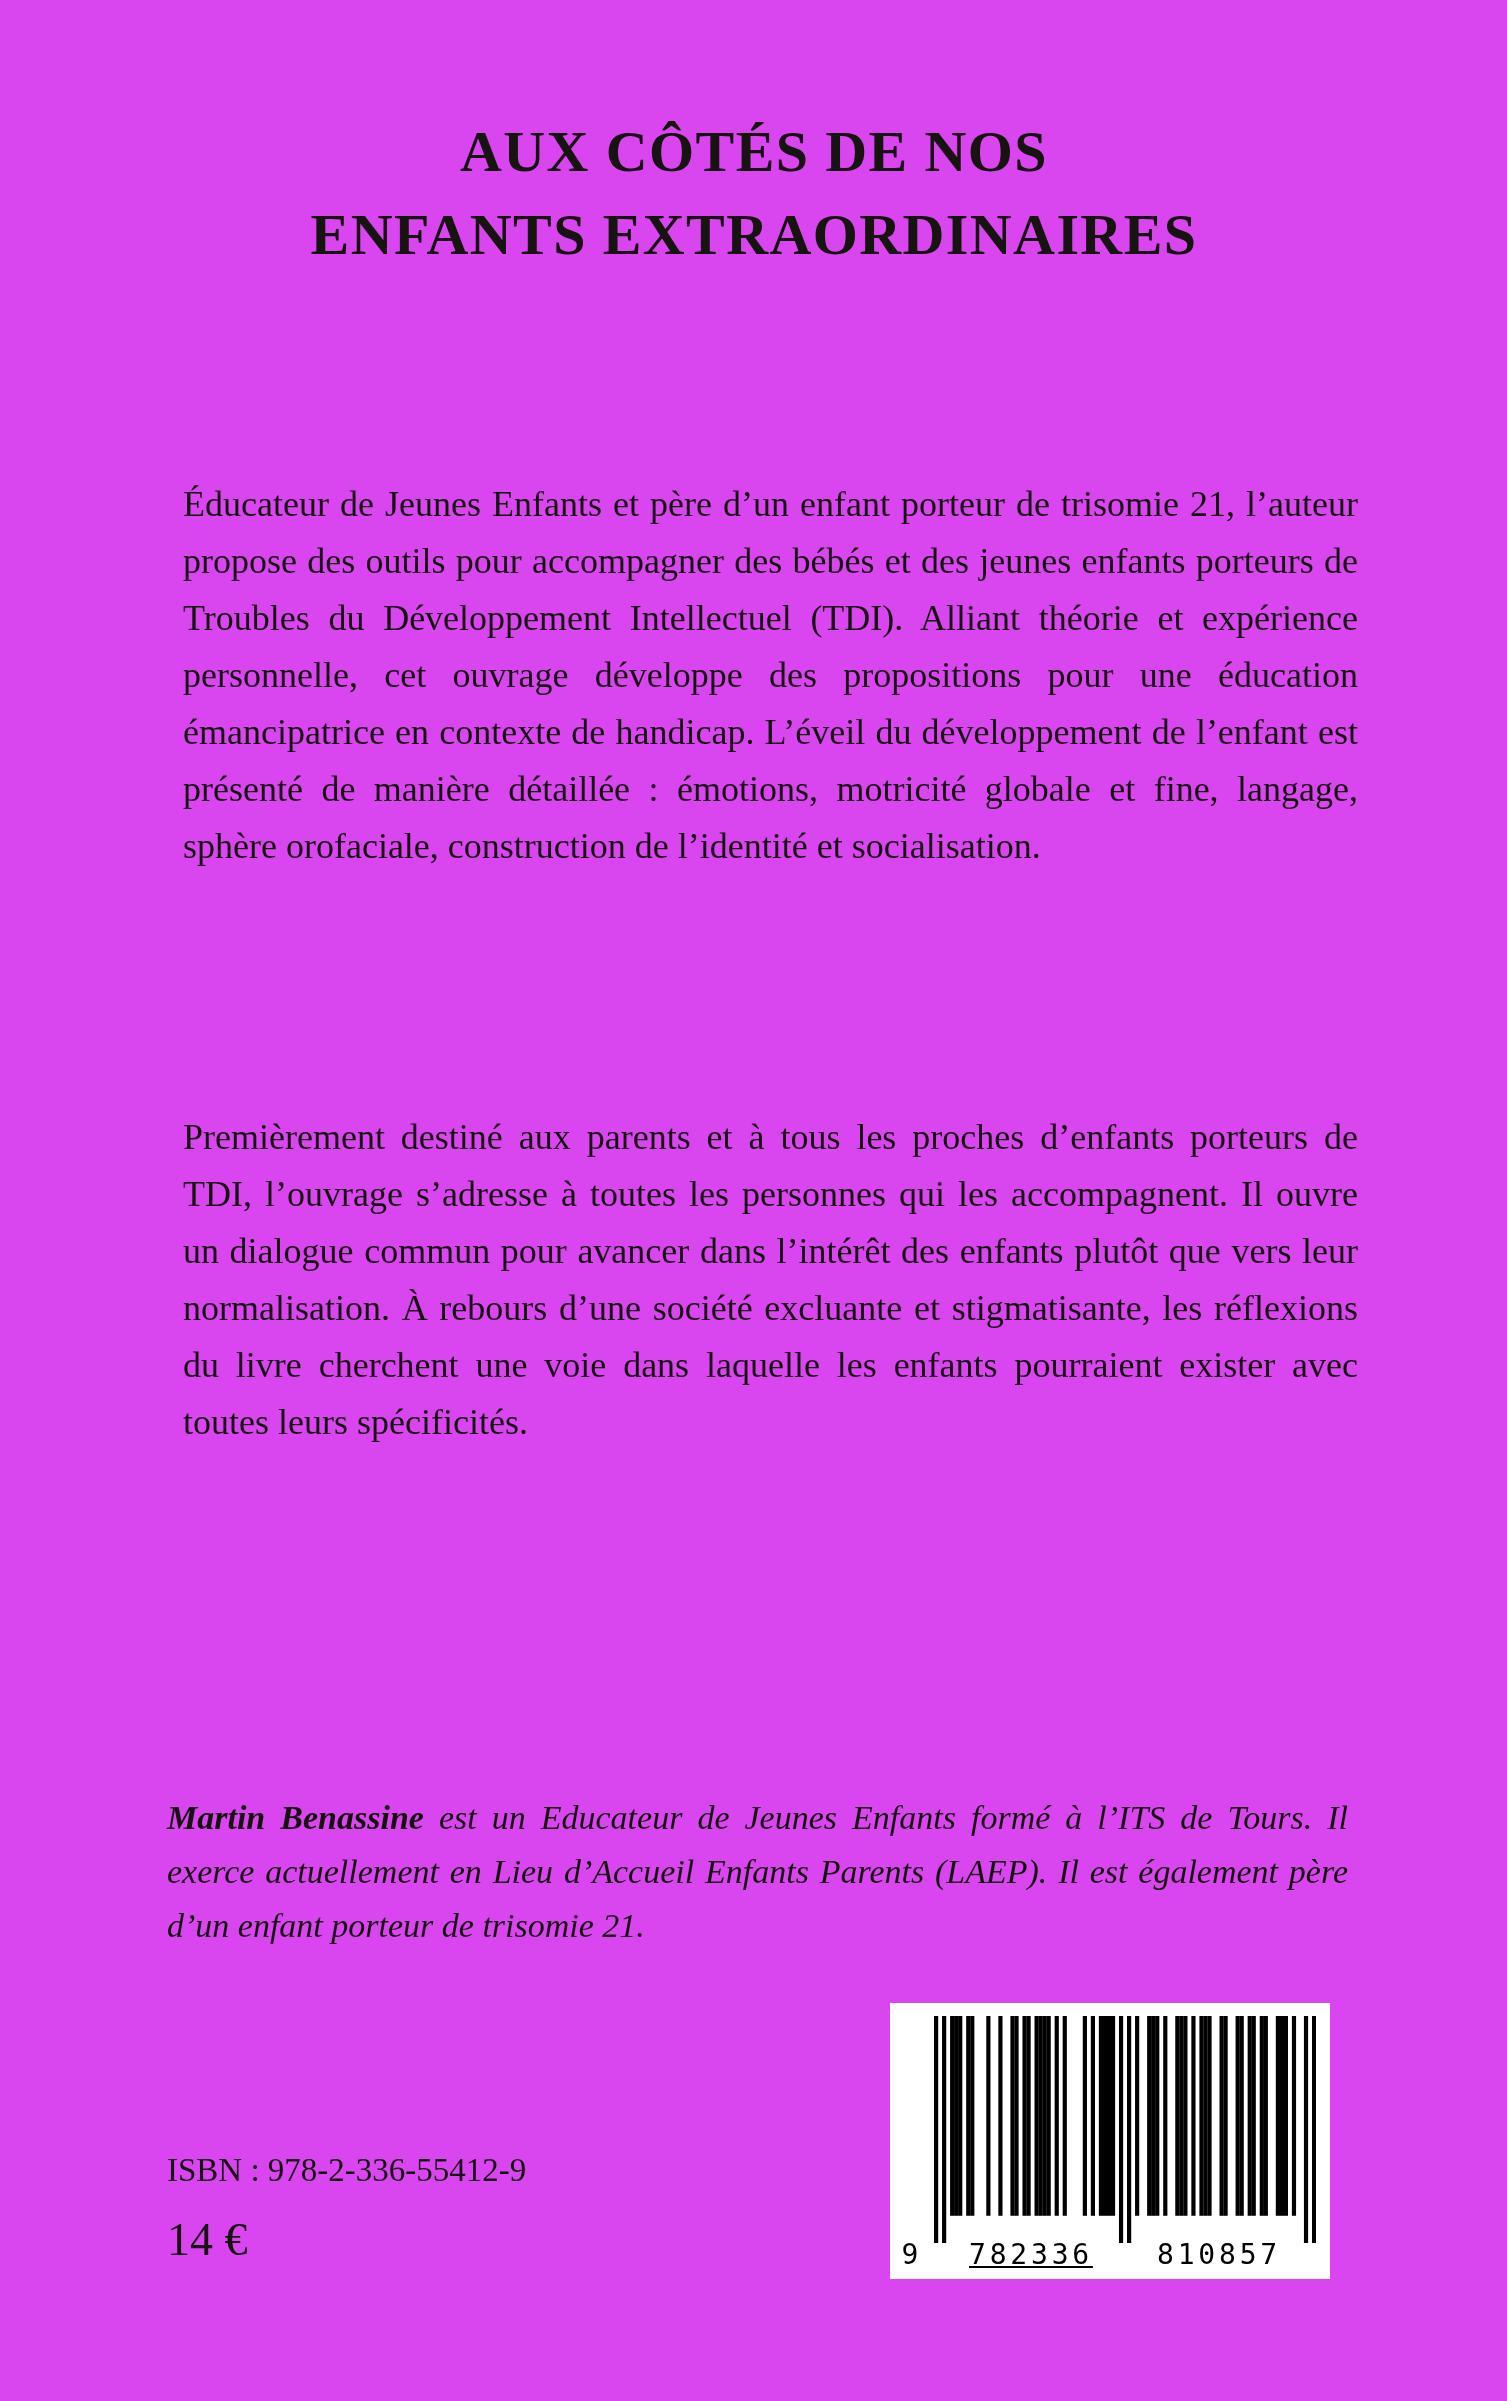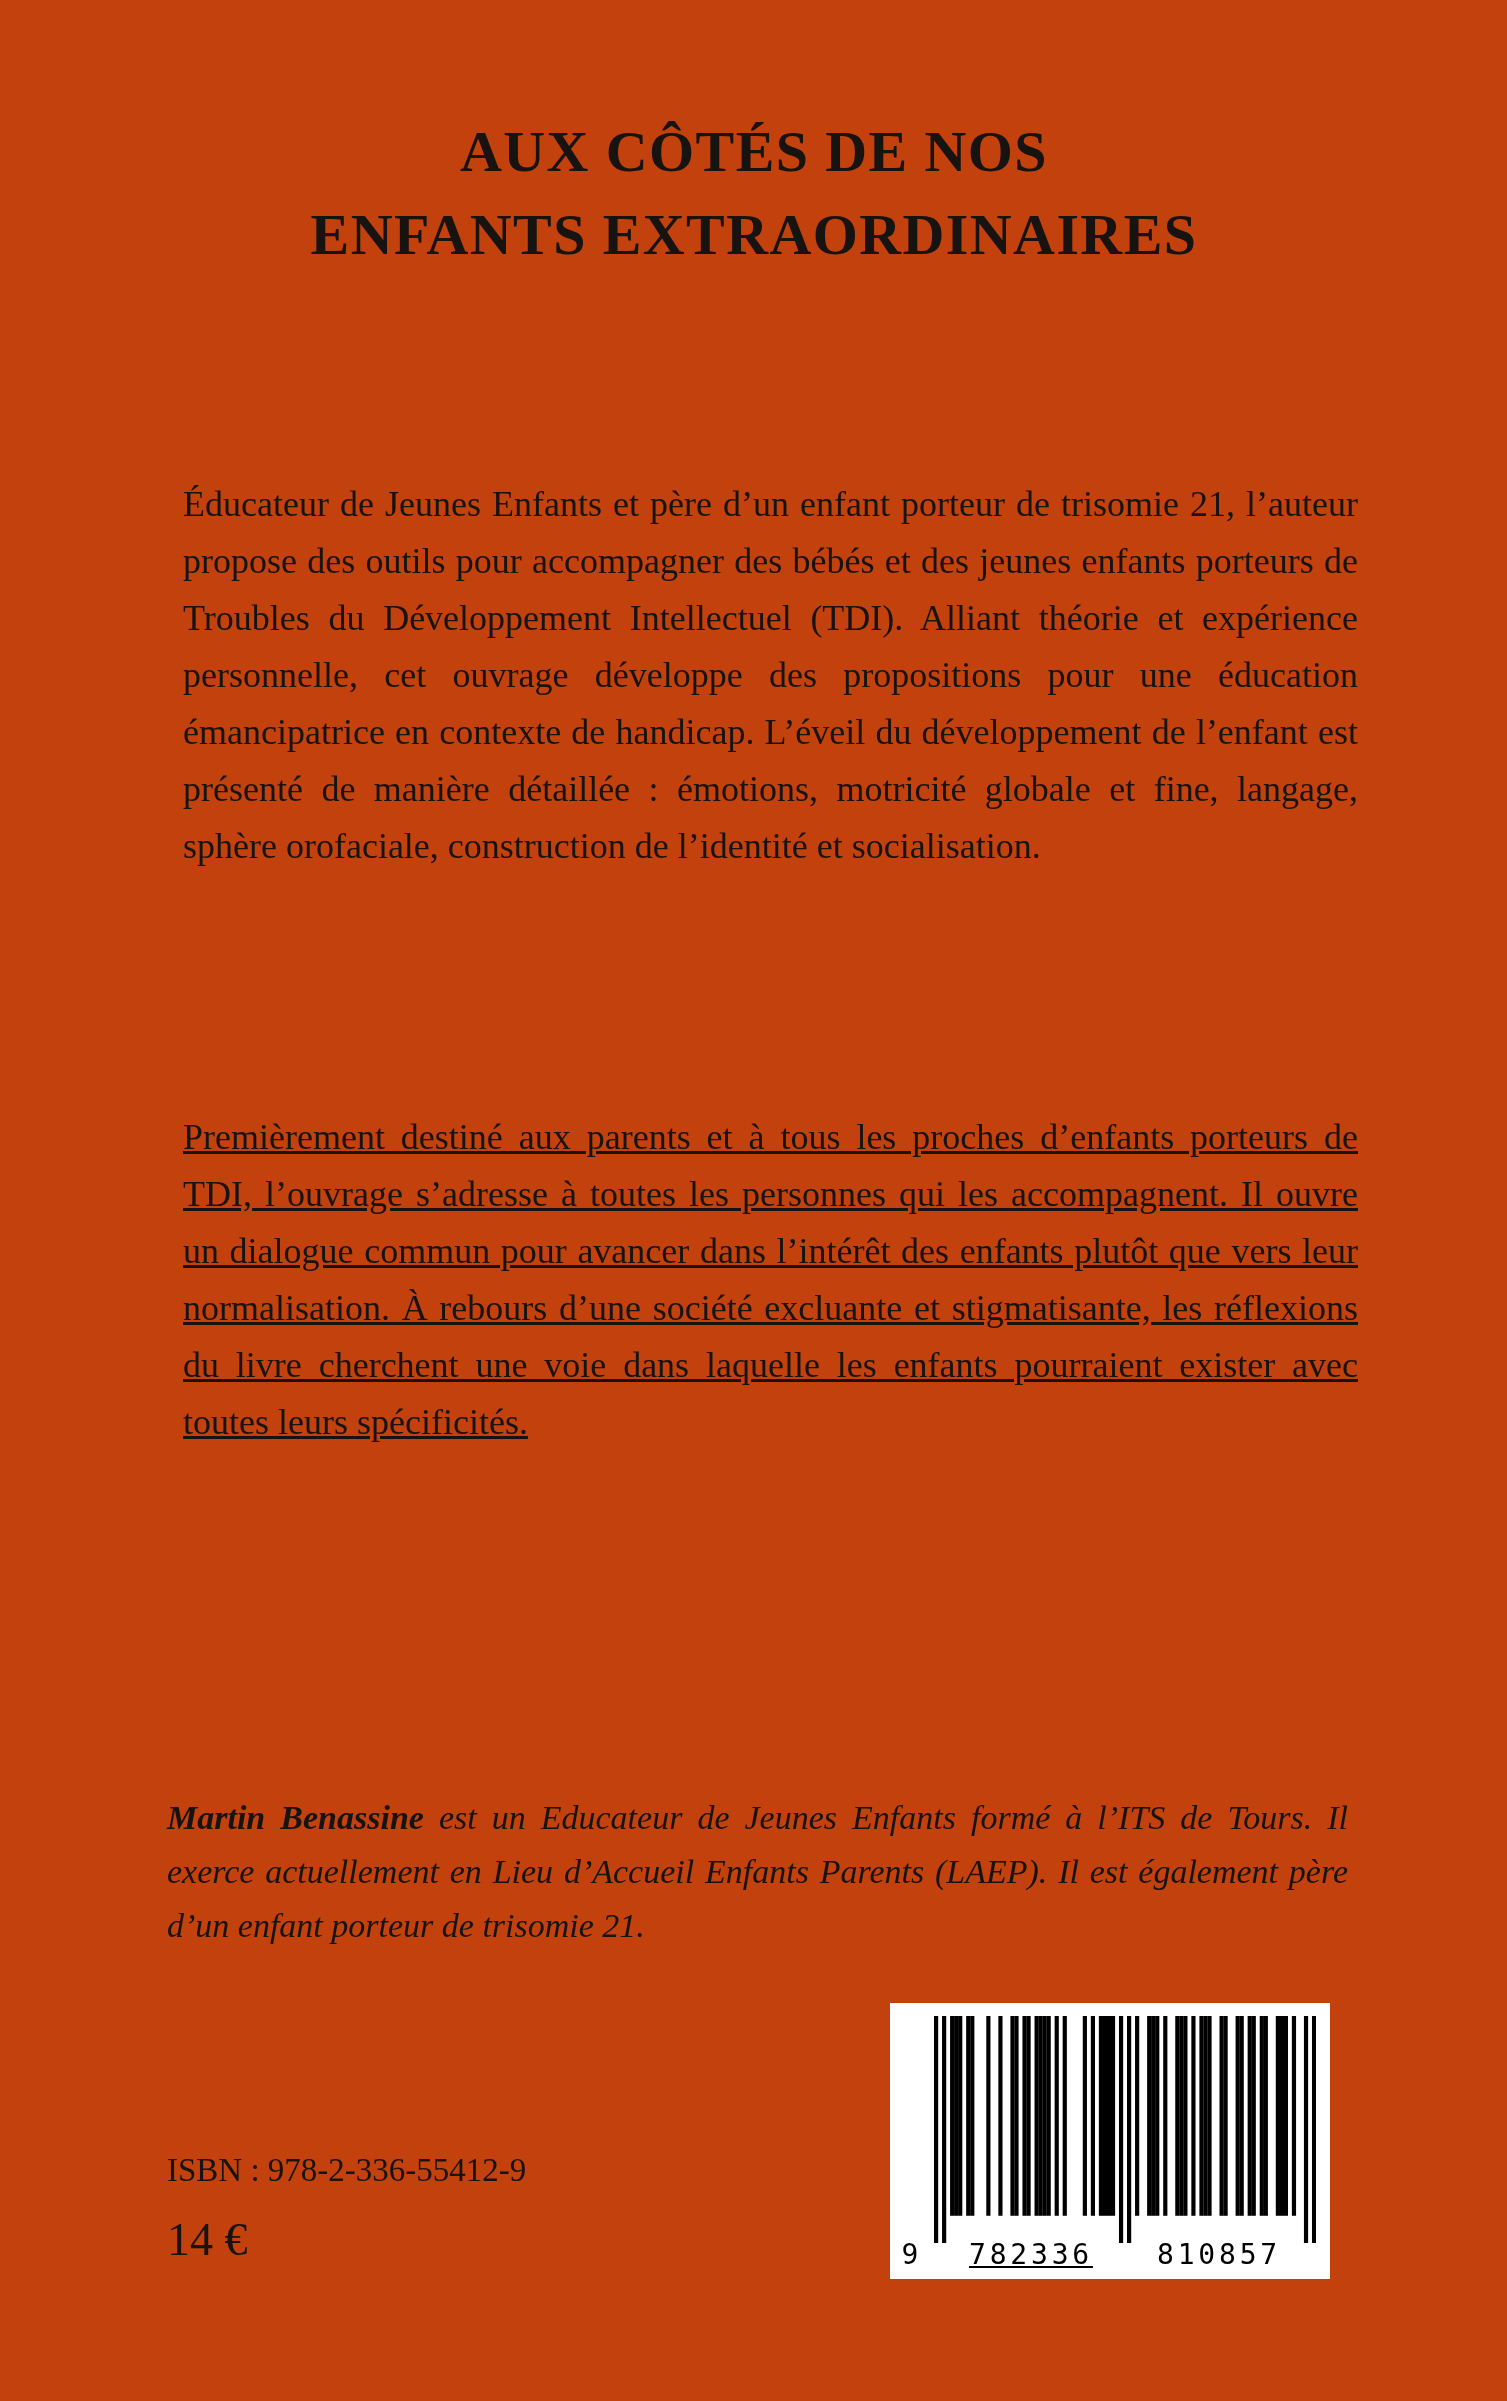--- a/index.html
+++ b/index.html
@@ -28,21 +28,21 @@
     position: absolute;
     left: 167px;
     width: 1175px;
     text-align: justify;
     text-justify: inter-word;
     font-size: 36px;
     line-height: 57px;
     margin-left: 16px;
   }
   #para1 { top: 476px; }
-  #para2 { top: 1109px; text-decoration: underline; }
+  #para2 { top: 1109px; }
   .bio {
     position: absolute;
     top: 1775px;
     left: 167px;
     width: 1181px;
     font-style: italic;
     font-size: 34px;
     line-height: 54px;
     text-align: justify;
     text-justify: inter-word;
@@ -96,21 +96,21 @@
     line-height: 36px;
   }
   .bcd { position: absolute; bottom: 0; white-space: nowrap; }
   #bcd1 { left: 11.4px; }
   #bcd2 { left: 79px;  letter-spacing: 3.8px; text-decoration: underline; }
   #bcd3 { left: 267px; letter-spacing: 3.8px; }
 </style>
 </head>
 <body style="background: rgb(215, 141, 111);">
 
-<div class="page" style="background: #c2410c; color: rgb(22, 19, 17);">
+<div class="page" style="background: #d946ef; color: rgb(22, 19, 17);">
 
   <h1 class="title">
     <span>AUX CÔTÉS DE NOS</span><br>
     <span>ENFANTS EXTRAORDINAIRES</span>
   </h1>
 
   <div class="synopsis">
     <p id="para1">Éducateur de Jeunes Enfants et père d’un enfant porteur de trisomie 21, l’auteur propose des outils pour accompagner des bébés et des jeunes enfants porteurs de Troubles du Développement Intellectuel (TDI). Alliant théorie et expérience personnelle, cet ouvrage développe des propositions pour une éducation émancipatrice en contexte de handicap. L’éveil du développement de l’enfant est présenté de manière détaillée : émotions, motricité globale et fine, langage, sphère orofaciale, construction de l’identité et socialisation.</p>
     <p id="para2">Premièrement destiné aux parents et à tous les proches d’enfants porteurs de TDI, l’ouvrage s’adresse à toutes les personnes qui les accompagnent. Il ouvre un dialogue commun pour avancer dans l’intérêt des enfants plutôt que vers leur normalisation. À rebours d’une société excluante et stigmatisante, les réflexions du livre cherchent une voie dans laquelle les enfants pourraient exister avec toutes leurs spécificités.</p>
   </div>

